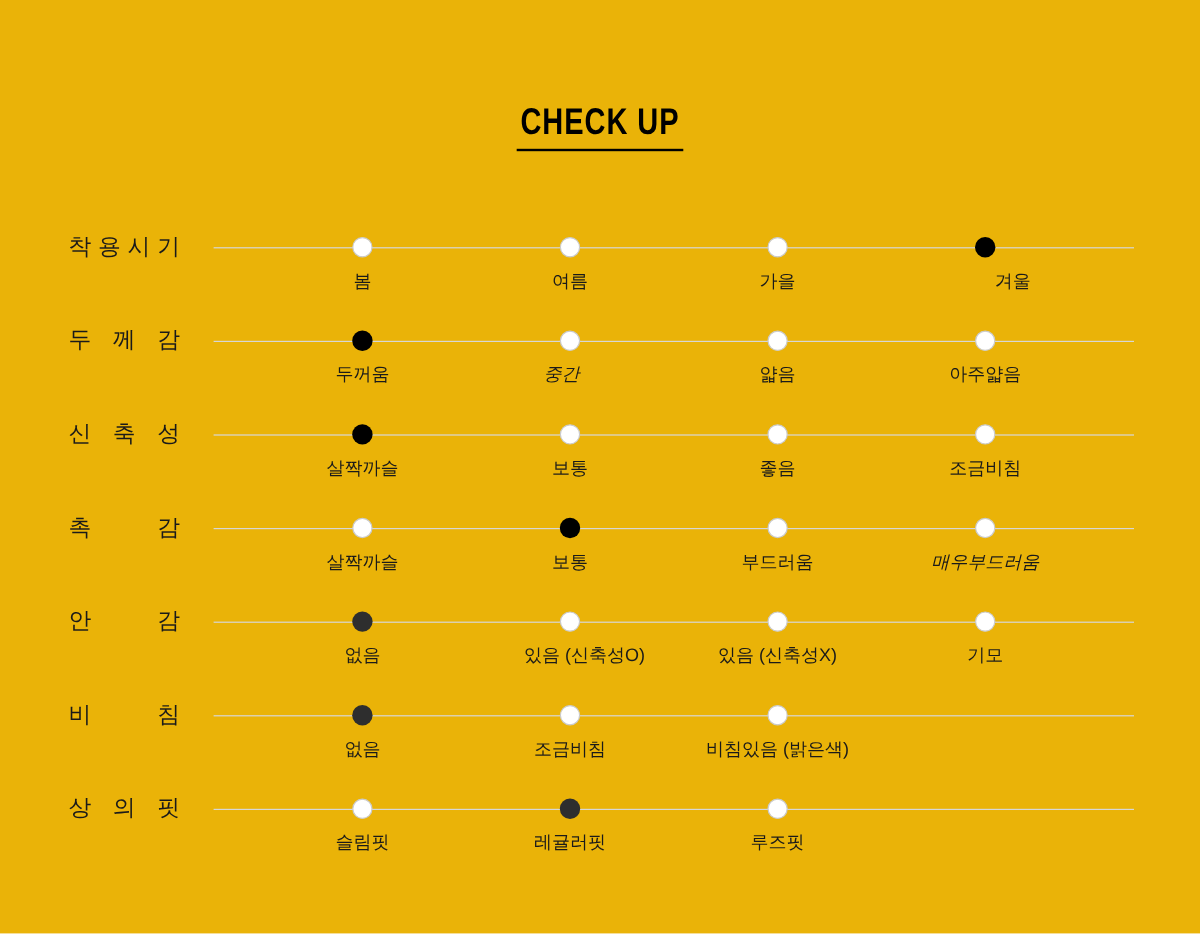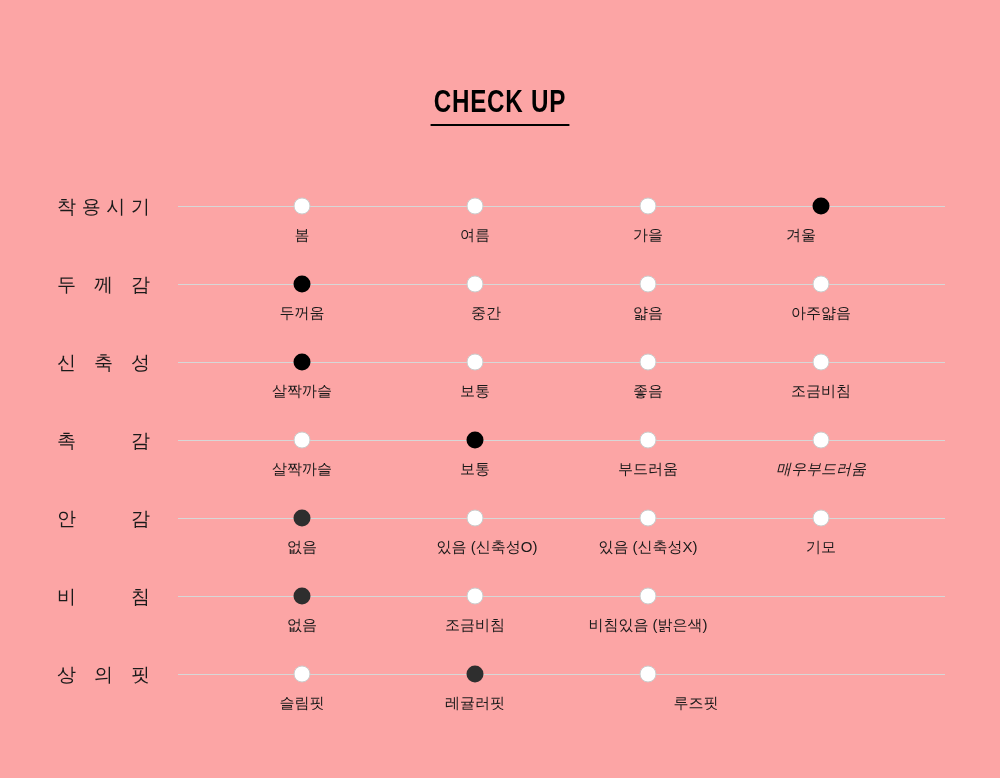--- a/index.html
+++ b/index.html
@@ -5,21 +5,21 @@
   html, body {
     margin: 0;
     padding: 0;
     background: #ffffff;
     font-family: "Liberation Sans", "DejaVu Sans", sans-serif;
   }
   .page {
     position: relative;
     width: 1000px;
     height: 778px;
-    background: #fca5a5;
+    background: #eab308;
     overflow: hidden;
   }
   .title-wrap {
     position: absolute;
     top: 86px;
     left: 0;
     width: 100%;
     text-align: center;
   }
   .title-text {
@@ -119,35 +119,35 @@
         </div>
     <div class="track">
       <div class="track-line"></div>
     <span class="dot" style="left: 124px;"></span>
           <span class="opt-label" style="left: 124px;">봄</span>
           <span class="dot" style="left: 297px;"></span>
           <span class="opt-label" style="left: 297px; text-align: center;">여름</span>
           <span class="dot" style="left: 470px;"></span>
           <span class="opt-label" style="left: 470px;">가을</span>
           <span class="dot filled" style="left: 643px; background: rgb(0, 0, 0);"></span>
-          <span class="opt-label" style="left: 623px;">겨울</span>
+          <span class="opt-label" style="left: 666px;">겨울</span>
         </div>
   </div>
       <div class="row" style="top: 284px;">
     <div class="row-label">
           <span>두</span>
           <span>께</span>
           <span>감</span>
         </div>
     <div class="track">
       <div class="track-line"></div>
     <span class="dot filled" style="left: 124px; background: rgb(0, 0, 0);"></span>
           <span class="opt-label" style="left: 124px;">두꺼움</span>
           <span class="dot" style="left: 297px;"></span>
-          <span class="opt-label" style="left: 308px;">중간</span>
+          <span class="opt-label" style="left: 290px; font-style: italic;">중간</span>
           <span class="dot" style="left: 470px;"></span>
           <span class="opt-label" style="left: 470px; text-align: center;">얇음</span>
           <span class="dot" style="left: 643px;"></span>
           <span class="opt-label" style="left: 643px;">아주얇음</span>
         </div>
   </div>
       <div class="row" style="top: 362px;">
     <div class="row-label">
           <span>신</span>
           <span>축</span>
@@ -220,17 +220,17 @@
           <span>의</span>
           <span>핏</span>
         </div>
     <div class="track">
       <div class="track-line"></div>
     <span class="dot" style="left: 124px;"></span>
           <span class="opt-label" style="left: 124px;">슬림핏</span>
           <span class="dot filled" style="left: 297px; background: rgb(46, 46, 46);"></span>
           <span class="opt-label" style="left: 297px;">레귤러핏</span>
           <span class="dot" style="left: 470px;"></span>
-          <span class="opt-label" style="left: 470px; margin-left: 48px;">루즈핏</span>
+          <span class="opt-label" style="left: 470px;">루즈핏</span>
         </div>
   </div>
     </div>
 </div>
 
 </body></html>

